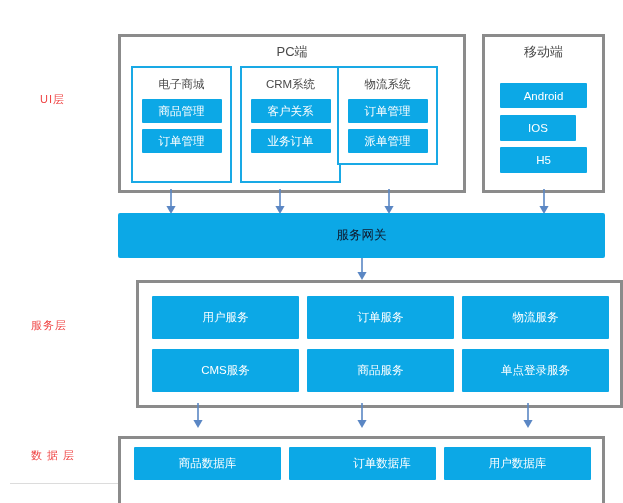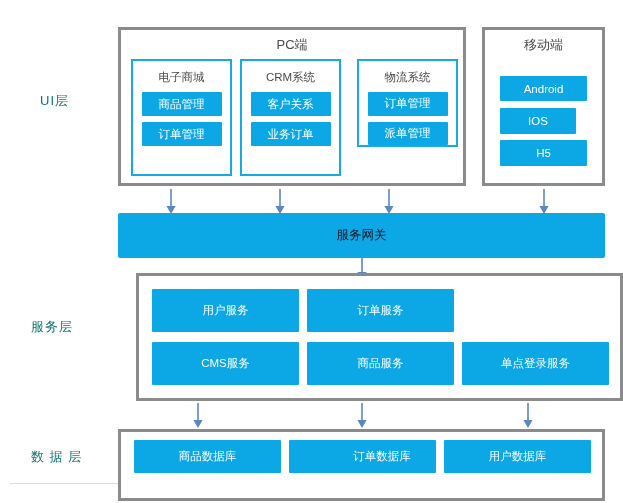--- a/index.html
+++ b/index.html
@@ -16,32 +16,33 @@
     position: relative;
     width: 623px;
     height: 503px;
     background: #ffffff;
     overflow: hidden;
   }
 
   
   .layer-label {
     position: absolute;
-    font-size: 13px;
-    color: #0f766e;
+    font-size: 11px;
+    color: #ef4444;
     letter-spacing: 1px;
     white-space: nowrap;
   }
 
   
   .panel {
     position: absolute;
     box-sizing: border-box;
     border: 3px solid #8b8b8b;
     background: #ffffff;
+    margin-top: 7px;
   }
 
   
   .syscard {
     position: absolute;
     box-sizing: border-box;
     border: 2px solid #19a9e5;
     background: #ffffff;
     display: flex;
     flex-direction: column;
@@ -122,21 +123,21 @@
       <div class="chip" style="width:80px; height:24px; margin-bottom:6px;">商品管理</div>
       <div class="chip" style="width:80px; height:24px;">订单管理</div>
     </div>
 
     <div class="syscard" style="left:119px; top:29px; width:101px; height:117px;">
       <div class="syscard-title">CRM系统</div>
       <div class="chip" style="width:80px; height:24px; margin-bottom:6px;">客户关系</div>
       <div class="chip" style="width:80px; height:24px;">业务订单</div>
     </div>
 
-    <div class="syscard" style="left:236px; top:29px; width:101px; height:88px;">
+    <div class="syscard" style="left:216px; top:29px; width:101px; height:99px;">
       <div class="syscard-title">物流系统</div>
       <div class="chip" style="width:80px; height:24px; margin-bottom:6px;">订单管理</div>
       <div class="chip" style="width:80px; height:24px;">派单管理</div>
     </div>
   </div>
 
   <div class="panel" style="left:482px; top:27px; width:123px; height:159px;">
     <div class="panel-title">移动端</div>
 
     <div class="chip abs" style="left:15px; top:46px; width:87px; height:25px;">Android</div>
@@ -175,20 +176,21 @@
     <svg width="14" height="23" viewBox="0 0 14 23">
       <line x1="7" y1="0" x2="7" y2="16" stroke="#5b87c4" stroke-width="1.6"></line>
       <path d="M7 22 L2.4 14 L11.6 14 Z" fill="#5b87c4"></path>
     </svg>
   </div>
 
   <div class="panel" style="left:136px; top:273px; width:487px; height:128px;">
 
     <div class="chip abs" style="left:13px; top:13px; width:147px; height:43px;">用户服务</div>
     <div class="chip abs" style="left:168px; top:13px; width:147px; height:43px;text-align:right;">订单服务</div>
+    <div class="chip abs" style="left:323px; top:13px; width:147px; height:43px;">物流服务</div>
 
     <div class="chip abs" style="left:13px; top:66px; width:147px; height:43px;">CMS服务</div>
     <div class="chip abs" style="left:168px; top:66px; width:147px; height:43px;">商品服务</div>
     <div class="chip abs" style="left:323px; top:66px; width:147px; height:43px;">单点登录服务</div>
   </div>
 
   <div class="arrow" style="left:191px; top:403px; height:26px;">
     <svg width="14" height="26" viewBox="0 0 14 26">
       <line x1="7" y1="0" x2="7" y2="19" stroke="#5b87c4" stroke-width="1.6"></line>
       <path d="M7 25 L2.4 17 L11.6 17 Z" fill="#5b87c4"></path>

